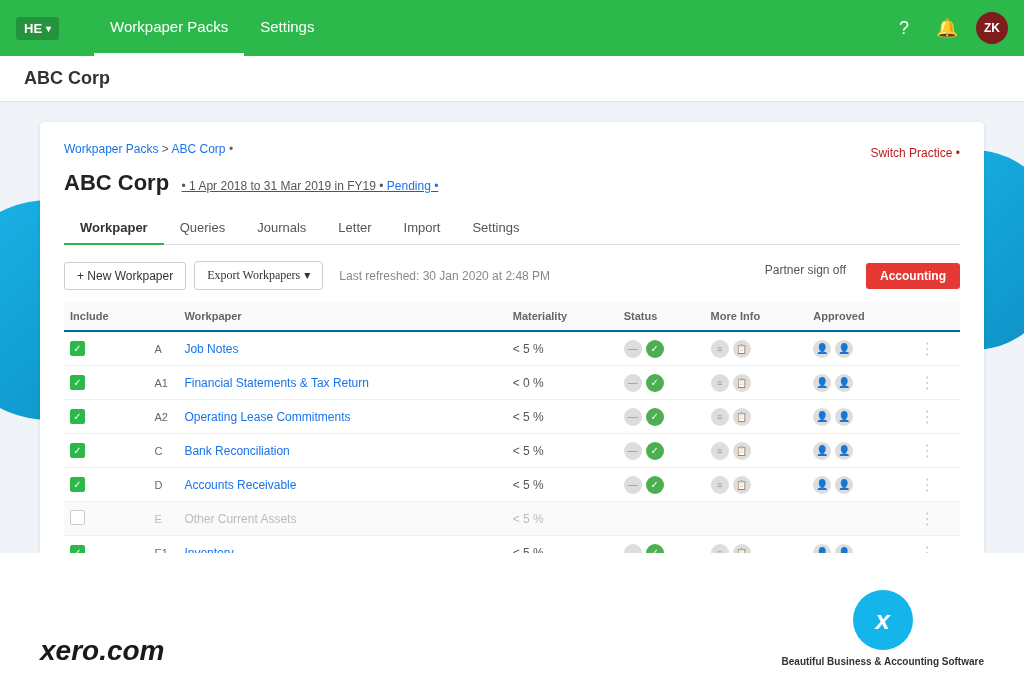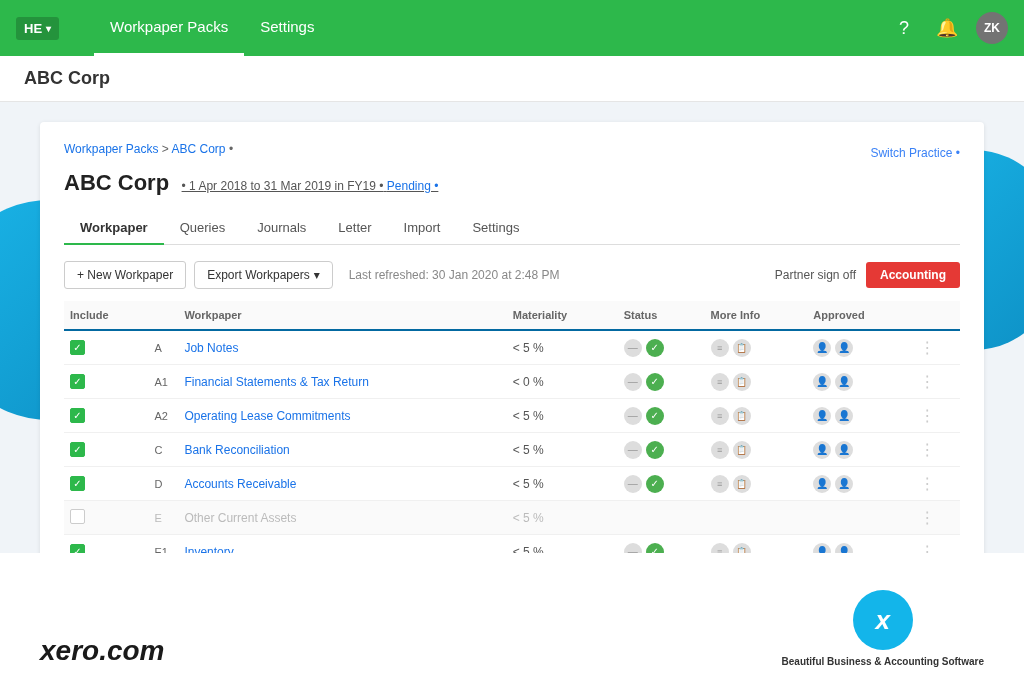--- a/index.html
+++ b/index.html
@@ -51,21 +51,21 @@
       border-bottom: 3px solid transparent;
     }
     .nav-link.active { border-bottom: 3px solid #fff; }
     .nav-right { margin-left: auto; display: flex; align-items: center; gap: 12px; }
     .nav-icon-btn {
       color: #fff; font-size: 18px; cursor: pointer;
       width: 32px; height: 32px; display: flex; align-items: center; justify-content: center;
       border-radius: 50%;
     }
     .nav-avatar {
-      background: #737373;
+      background: #7f1d1d;
       color: #fff; font-size: 12px; font-weight: bold;
       width: 32px; height: 32px; border-radius: 50%;
       display: flex; align-items: center; justify-content: center;
     }
 
     
     .page-title-bar {
       background: #fff;
       padding: 12px 24px;
       border-bottom: 1px solid #e5e5e5;
@@ -95,21 +95,21 @@
     
     .entity-header {
       display: flex; align-items: center; justify-content: space-between;
       margin-bottom: 16px;
     }
     .entity-title {
       font-size: 22px; font-weight: 700; color: #222;
     }
     .entity-meta { font-size: 12px; color: #555; font-weight: 400; margin-left: 8px; text-decoration: underline; }
     .entity-meta .pending { color: #1a73e8; }
-    .switch-practice { font-size: 12px; color: #3b82f6; cursor: pointer; margin-left: 16px; }
+    .switch-practice { font-size: 12px; color: #b91c1c; cursor: pointer; margin-left: 16px; }
 
     
     .tabs {
       display: flex; border-bottom: 1px solid #ddd; margin-bottom: 16px;
     }
     .tab {
       padding: 8px 16px;
       font-size: 13px; color: #555;
       cursor: pointer; border-bottom: 2px solid transparent;
       margin-bottom: -1px;
@@ -124,24 +124,24 @@
     }
     .btn-new {
       background: #fff; border: 1px solid #ccc;
       color: #333; font-size: 12px; padding: 6px 12px;
       border-radius: 3px; cursor: pointer;
     }
     .btn-export {
       background: #fff; border: 1px solid #ccc;
       color: #333; font-size: 12px; padding: 6px 12px;
       border-radius: 4px; cursor: pointer;
-      display: flex; align-items: center; gap: 4px;
+      display: flex; align-items: center; gap: 4px; font-family: Liberation Serif, serif;
     }
     .last-refreshed { font-size: 12px; color: #888; margin-left: 8px; }
-    .toolbar-right { margin-left: auto; display: flex; align-items: center; gap: 10px; }
+    .toolbar-right { margin-left: auto; display: flex; gap: 20px; }
     .partner-sign { font-size: 12px; color: #555; }
     .btn-unapproved {
       background: #e53935; color: #fff;
       border: none; border-radius: 3px;
       font-size: 12px; font-weight: 600;
       padding: 6px 14px; cursor: pointer;
     }
 
     
     .wp-table { width: 100%; border-collapse: collapse; font-size: 12px; }

